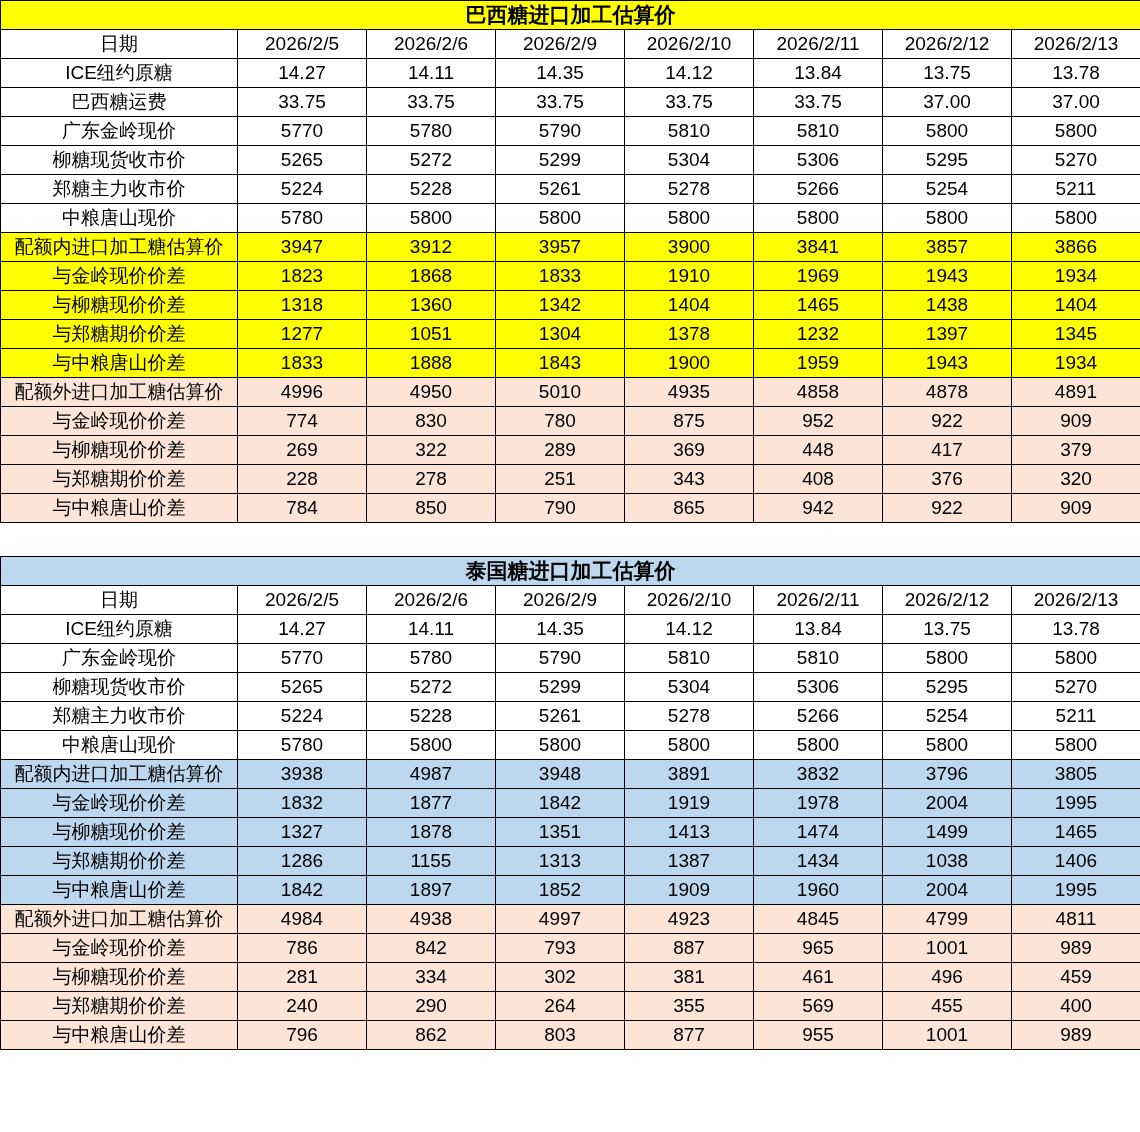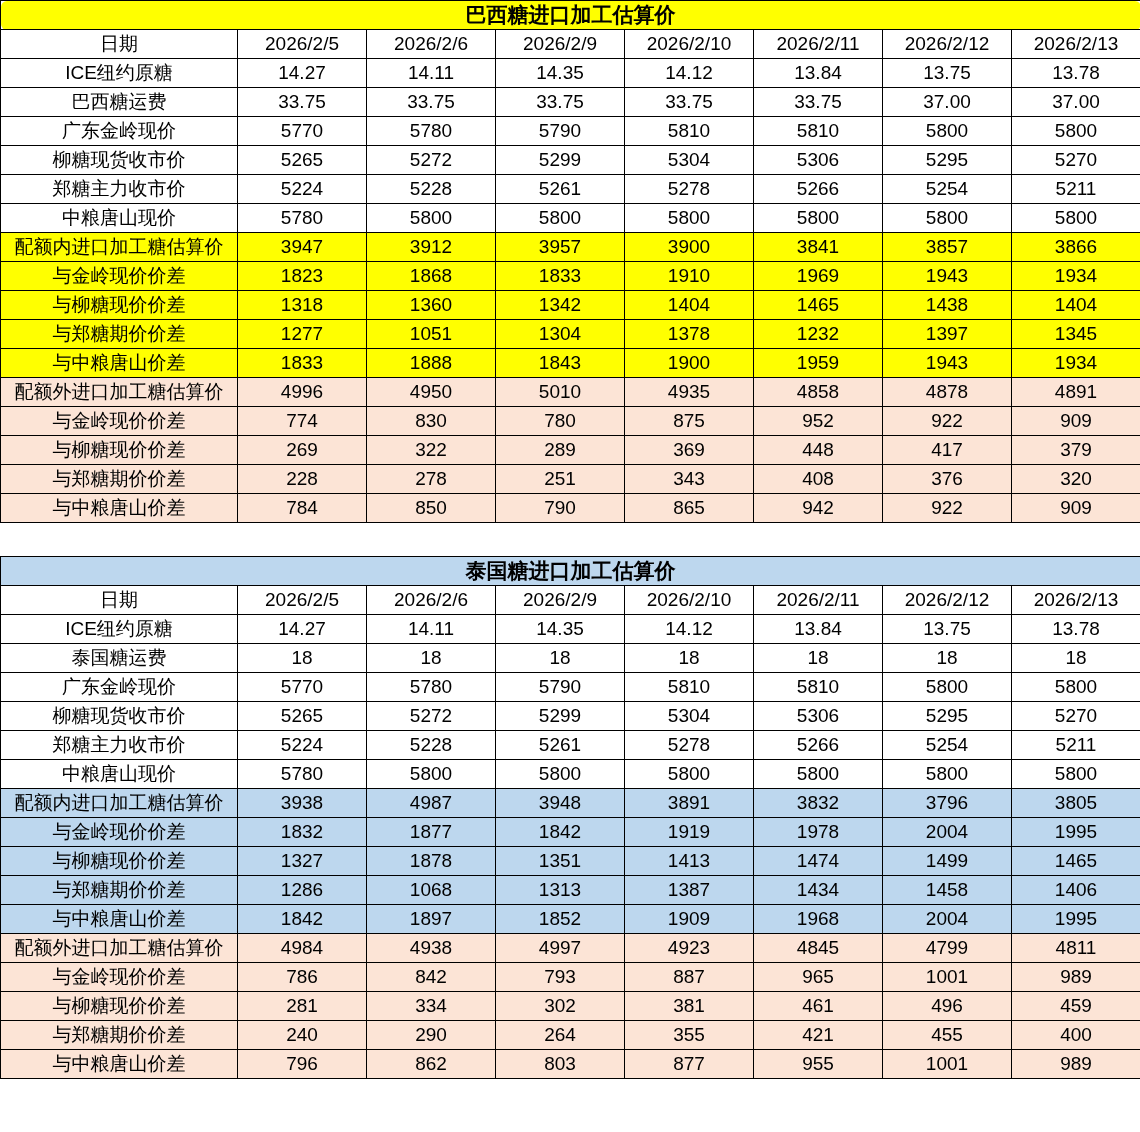--- a/index.html
+++ b/index.html
@@ -22,21 +22,21 @@
     vertical-align: middle;
     padding: 0;
     font-size: 19px;
     white-space: nowrap;
     overflow: hidden;
   }
   .title-cell {
     font-weight: bold;
     font-size: 21px;
   }
-  .bg-yellow { background: var(--yellow, #FFFF00); border-radius: 6px; }
+  .bg-yellow { background: var(--yellow, #FFFF00); }
   .bg-blue   { background: var(--blue,   #BDD7EE); }
   .bg-peach  { background: var(--peach,  #FCE4D6); }
   .bold td   { font-weight: normal; }
   .red td    { color: var(--red, #FF0000); }
   .red td:first-child { color: var(--red, #FF0000); }
   .gap {
     height: 33px;
     background: #fff;
   }
 </style>
@@ -261,30 +261,20 @@
           <td>ICE纽约原糖</td>
           <td>14.27</td>
           <td>14.11</td>
           <td>14.35</td>
           <td>14.12</td>
           <td>13.84</td>
           <td>13.75</td>
           <td>13.78</td>
         </tr>
         <tr class="">
-          <td>泰国糖运费</td>
-          <td>18</td>
-          <td>18</td>
-          <td>18</td>
-          <td>18</td>
-          <td>18</td>
-          <td>18</td>
-          <td>18</td>
-        </tr>
-        <tr class="">
           <td>广东金岭现价</td>
           <td>5770</td>
           <td>5780</td>
           <td>5790</td>
           <td>5810</td>
           <td>5810</td>
           <td>5800</td>
           <td>5800</td>
         </tr>
         <tr class="">
@@ -343,34 +333,34 @@
           <td>1878</td>
           <td>1351</td>
           <td>1413</td>
           <td>1474</td>
           <td>1499</td>
           <td>1465</td>
         </tr>
         <tr class="bg-blue">
           <td>与郑糖期价价差</td>
           <td>1286</td>
-          <td>1068</td>
+          <td>1155</td>
           <td>1313</td>
           <td>1387</td>
           <td>1434</td>
-          <td>1458</td>
+          <td>1038</td>
           <td>1406</td>
         </tr>
         <tr class="bg-blue">
           <td>与中粮唐山价差</td>
           <td>1842</td>
           <td>1897</td>
           <td>1852</td>
           <td>1909</td>
-          <td>1968</td>
+          <td>1960</td>
           <td>2004</td>
           <td>1995</td>
         </tr>
         <tr class="bg-peach bold">
           <td>配额外进口加工糖估算价</td>
           <td>4984</td>
           <td>4938</td>
           <td>4997</td>
           <td>4923</td>
           <td>4845</td>
@@ -396,21 +386,21 @@
           <td>461</td>
           <td>496</td>
           <td>459</td>
         </tr>
         <tr class="bg-peach">
           <td>与郑糖期价价差</td>
           <td>240</td>
           <td>290</td>
           <td>264</td>
           <td>355</td>
-          <td>421</td>
+          <td>569</td>
           <td>455</td>
           <td>400</td>
         </tr>
         <tr class="bg-peach">
           <td>与中粮唐山价差</td>
           <td>796</td>
           <td>862</td>
           <td>803</td>
           <td>877</td>
           <td>955</td>

